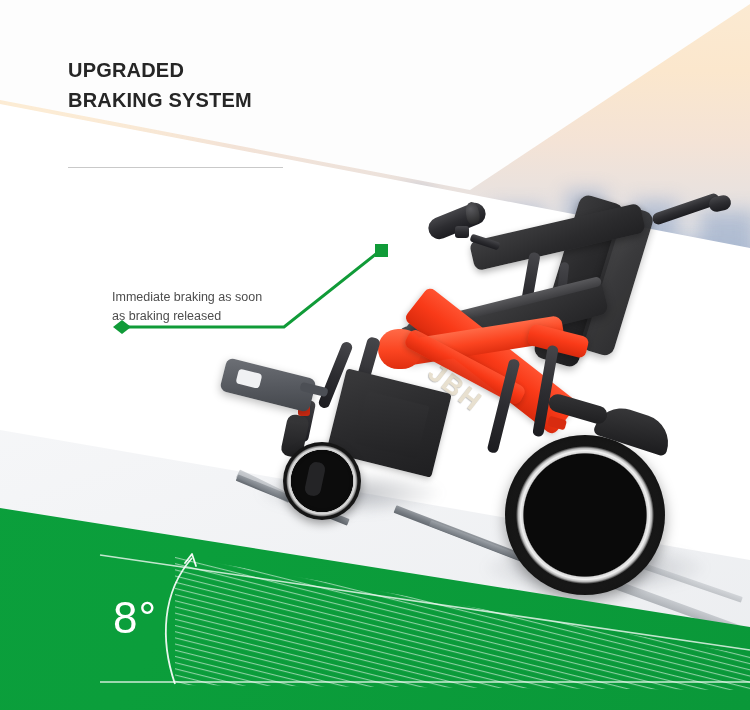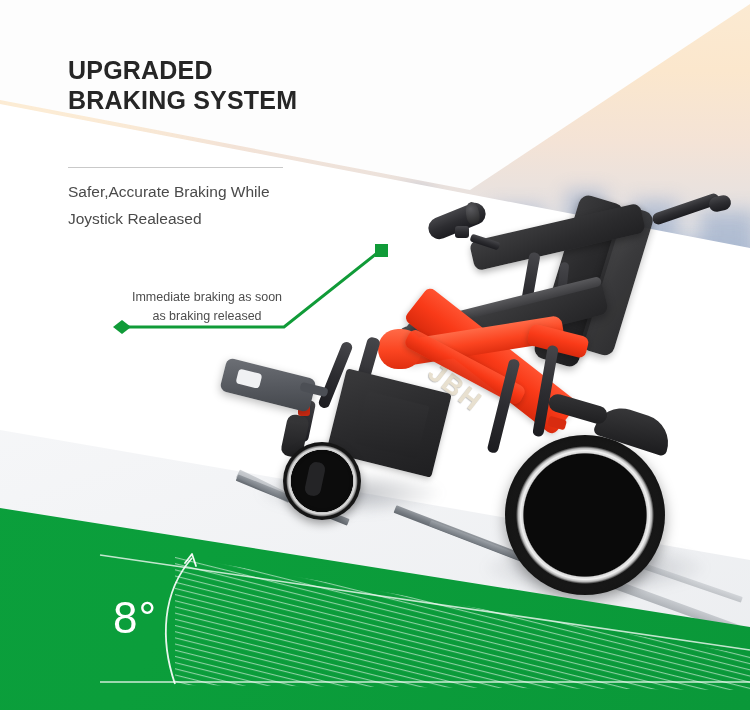--- a/index.html
+++ b/index.html
@@ -63,21 +63,21 @@
     position:absolute;left:0;top:0;width:750px;height:710px;
     background:#fdfdfd;
     clip-path:polygon(0 0,750px 0,750px 4px,470px 190px,0 100px);
   }
 
   
   .headline{
     position:absolute;left:68px;top:55px;
     width:470px;
     font-weight:bold;
-    font-size:25px;
+    font-size:20px;
     line-height:30px;
     letter-spacing:.2px;
     color:#262626;
     text-transform:uppercase;
   }
   .headline .l{display:block;white-space:nowrap;}
 
   .rule{
     position:absolute;left:68px;top:167px;
     width:215px;height:1px;background:#c9c9c9;
@@ -94,21 +94,21 @@
 
   
   .callout-svg{
     position:absolute;left:100px;top:232px;
     width:300px;height:110px;
     overflow:visible;
   }
   .callout-text{
     position:absolute;left:112px;top:288px;
     width:190px;
-    text-align:center;
+    text-align:left;
     font-size:12.5px;
     line-height:19px;
     color:#4d4d4d;
   }
   .callout-text .l{display:block;}
 
   
   .ramp{
     position:absolute;left:0;top:0;width:750px;height:710px;
     background:linear-gradient(160deg,#ffffff 0%,#f4f5f7 45%,#e9ebee 100%);
@@ -282,24 +282,20 @@
   <div class="white-field"></div>
   <div class="white-field2"></div>
 
   <div class="headline">
     <span class="l">UPGRADED</span>
     <span class="l">BRAKING SYSTEM</span>
   </div>
 
   <div class="rule"></div>
 
-  <div class="subhead">
-    <span class="l">Safer,Accurate Braking While</span>
-    <span class="l">Joystick Realeased</span>
-  </div>
 
   <div class="ramp"></div>
 
   <div class="shadow-blob" style="left:255px;top:470px;width:190px;height:46px;"></div>
   <div class="shadow-blob" style="left:480px;top:540px;width:230px;height:56px;"></div>
 
   <div class="rail" style="left:237px;top:474px;width:120px;height:7px;transform:rotate(22deg);"></div>
   <div class="rail rail-soft" style="left:238px;top:469px;width:58px;height:9px;transform:rotate(26deg);"></div>
   <div class="rail" style="left:395px;top:505px;width:210px;height:8px;transform:rotate(21deg);"></div>
   <div class="rail rail-soft" style="left:430px;top:520px;width:180px;height:6px;transform:rotate(21deg);"></div>

